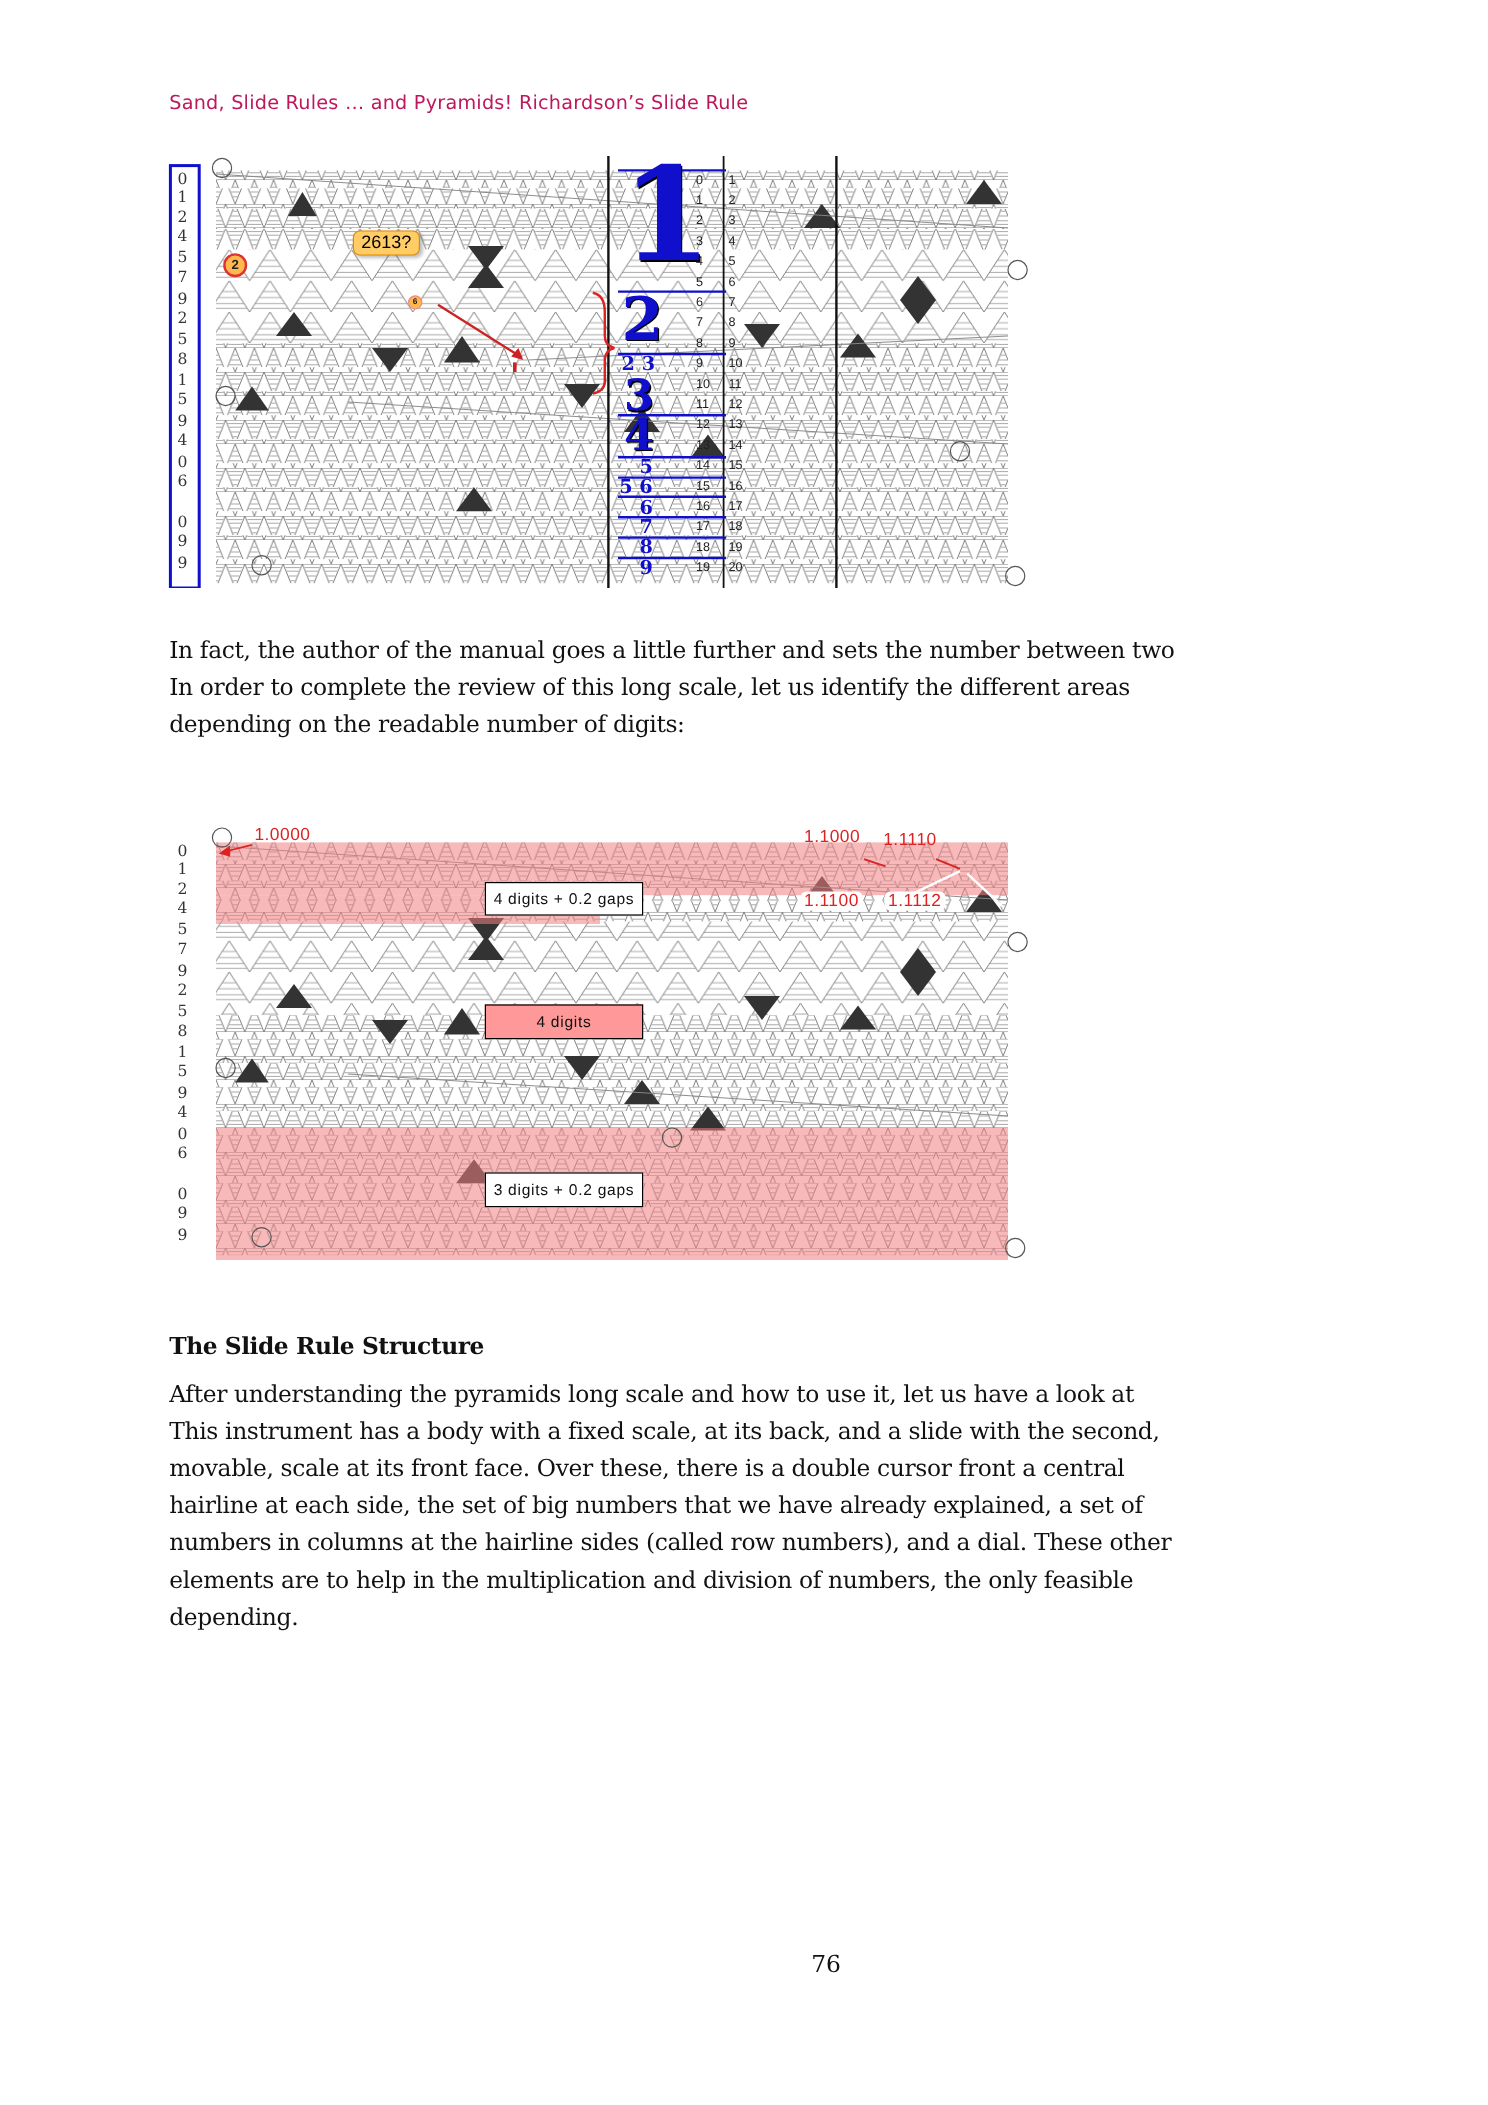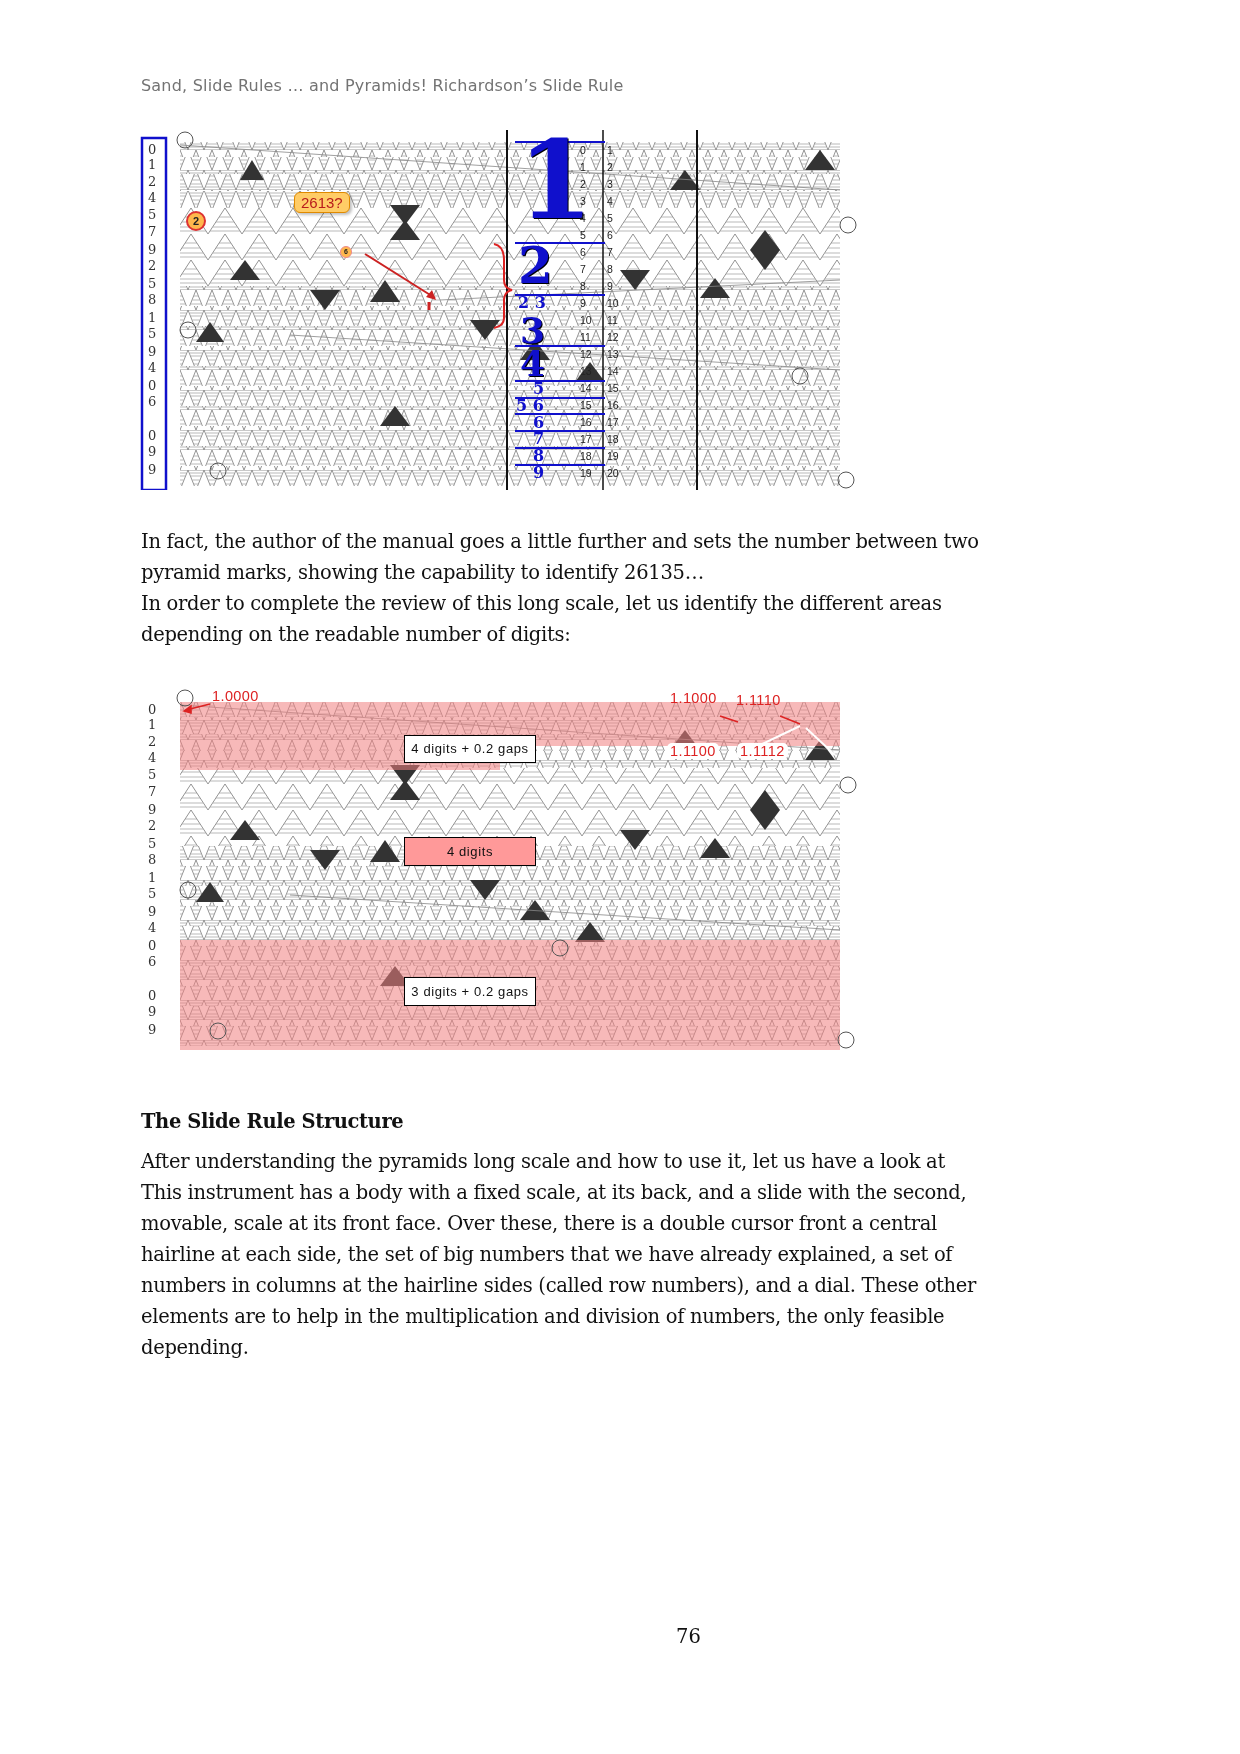--- a/index.html
+++ b/index.html
@@ -1,28 +1,28 @@
 <!DOCTYPE html>
 <html><head>
 <meta charset="utf-8">
 <style>
   html, body { margin:0; padding:0; background:#ffffff; }
   body { width:1240px; height:1754px; position:relative; overflow:hidden; font-family:"Liberation Serif", serif; color:#111; }
-  .header { position:absolute; left:141px; top:76px; font-family:"DejaVu Sans", sans-serif; font-size:16px; letter-spacing:0.2px; color:#737373; }
+  .header { position:absolute; left:141px; top:76px; font-family:"DejaVu Sans", sans-serif; font-size:16px; letter-spacing:0.2px; color:#be185d; }
   .fig { position:absolute; overflow:hidden; }
   .fig svg { display:block; }
   .para { position:absolute; left:141px; width:900px; font-family:"DejaVu Serif", serif; font-size:19.5px; line-height:31px; color:#111; letter-spacing:-0.3px; }
   .para p { margin:0; }
   .section-title { position:absolute; left:141px; top:1110px; font-family:"DejaVu Serif", serif; font-weight:bold; font-size:19.5px; letter-spacing:-0.4px; }
   .page-number { position:absolute; left:676px; top:1625px; font-family:"DejaVu Serif", serif; font-size:19.5px; }
   .box-white { position:absolute; background:#fff; border:1.5px solid #000; font-family:"Liberation Sans", sans-serif; font-size:13px; text-align:center; letter-spacing:0.6px; }
   .box-pink { position:absolute; background:#f99; border:1.5px solid #000; font-family:"Liberation Sans", sans-serif; font-size:13px; text-align:center; letter-spacing:0.6px; }
   .red-lbl { position:absolute; color:#d22; font-family:"Liberation Sans", sans-serif; font-size:14.5px; letter-spacing:0.4px; }
   .red-lbl-box { position:absolute; color:#d22; background:#fff; border-radius:5px; padding:0 3px; font-family:"Liberation Sans", sans-serif; font-size:14.5px; letter-spacing:0.4px; }
-  .callout { position:absolute; background:#ffcc66; border:1.5px solid #e08a00; border-radius:6px; color:#b91c1c; font-family:"Liberation Sans", sans-serif; font-size:15px; padding:1px 6px; box-shadow:2px 2px 3px rgba(0,0,0,0.25); }
+  .callout { position:absolute; background:#ffcc66; border:1.5px solid #e08a00; border-radius:6px; color:#000000; font-family:"Liberation Sans", sans-serif; font-size:15px; padding:1px 6px; box-shadow:2px 2px 3px rgba(0,0,0,0.25); }
   .orange-dot { position:absolute; border-radius:50%; background:#ffb84d; border:2px solid #d33; color:#222; font-family:"Liberation Sans", sans-serif; font-weight:bold; text-align:center; }
   .side-digits { position:absolute; font-family:"DejaVu Serif", serif; font-size:13px; color:#333; }
   .side-digits div { position:absolute; left:0; }
   .big-num { position:absolute; color:#1010cc; font-family:"DejaVu Serif", serif; font-weight:bold; text-shadow:1px 1px 0 #000; }
   .row-num { position:absolute; font-family:"Liberation Sans", sans-serif; font-size:10.5px; color:#222; }
 </style>
 </head>
 <body>
 
 <svg width="0" height="0" style="position:absolute">
@@ -206,21 +206,20 @@
     <div class="row-num" style="top:255px">16</div>
     <div class="row-num" style="top:272px">17</div>
     <div class="row-num" style="top:289px">18</div>
     <div class="row-num" style="top:306px">19</div>
     <div class="row-num" style="top:323px">20</div>
   </div>
 </div>
 
 <div class="para" style="top:526px;">
   <p>In fact, the author of the manual goes a little further and sets the number between two</p>
-  <p>pyramid marks, showing the capability to identify 26135…</p>
   <p>In order to complete the review of this long scale, let us identify the different areas</p>
   <p>depending on the readable number of digits:</p>
 </div>
 
 <div class="fig" style="left:140px; top:680px; width:740px; height:380px;">
   <svg width="740" height="380">
     <rect x="40" y="22" width="660" height="15" fill="url(#tri-up)"></rect>
     <rect x="40" y="37" width="660" height="17" fill="url(#tri-down)"></rect>
     <rect x="40" y="54" width="660" height="17" fill="url(#tri-up)"></rect>
     <rect x="40" y="71" width="660" height="17" fill="url(#tri-down)"></rect>

